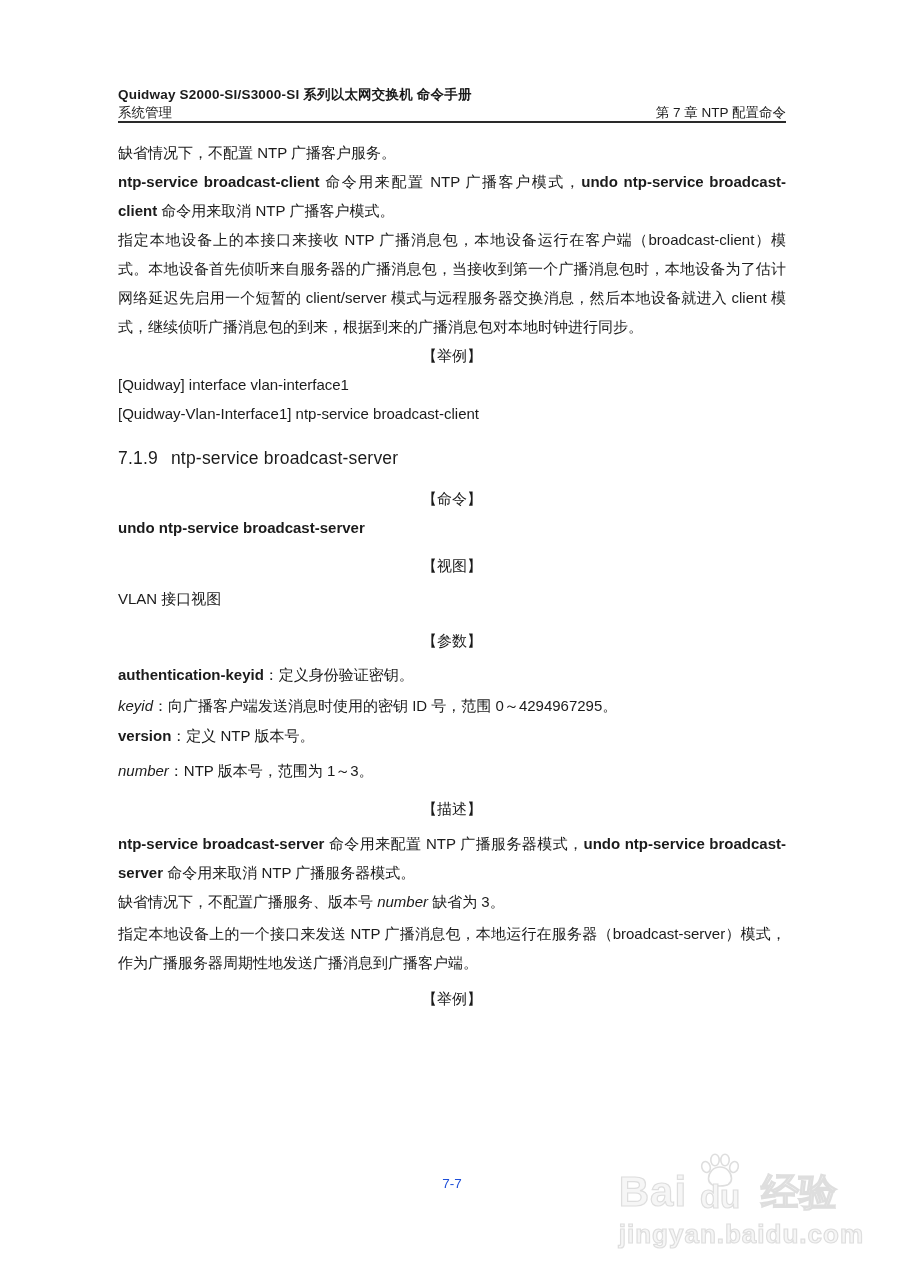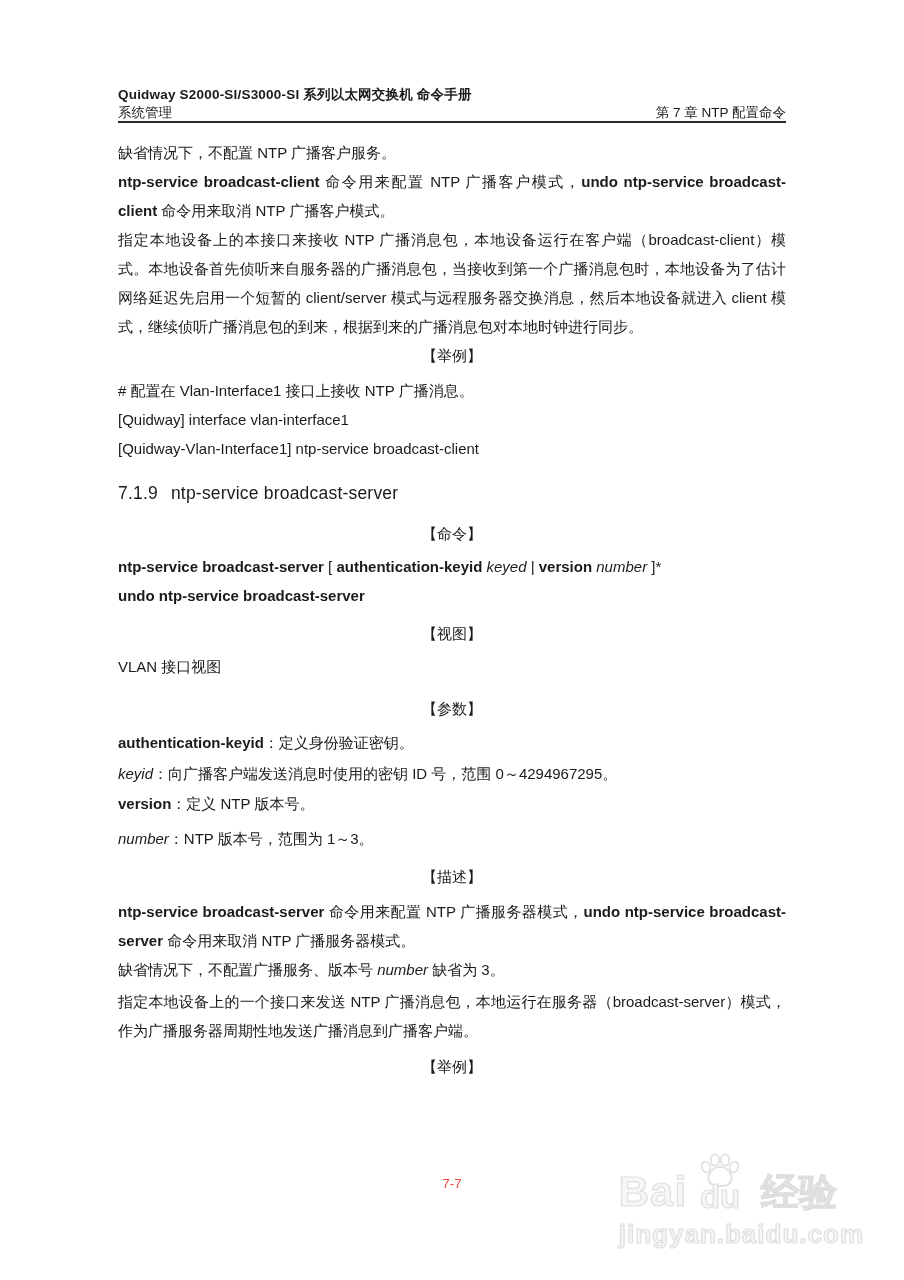--- a/index.html
+++ b/index.html
@@ -22,21 +22,21 @@
   .body{margin-left:87px;}
   .just{text-align:justify;}
   .b{font-weight:bold;}
   .i{font-style:italic;}
   .label{font-size:15px;line-height:29px;text-align:center;}
   h2.sec{font-size:17.5px;font-weight:normal;line-height:24px;letter-spacing:.2px;}
   h2.sec .secnum{margin-right:13px;}
 
   
   .pagenum{position:absolute;left:118px;top:1176px;width:668px;text-align:center;
-           font-size:13.5px;color:#ef4444;}
+           font-size:13.5px;color:#1d4ed8;}
 
   
   .wm{position:absolute;right:40px;bottom:30px;color:#f6f6f6;
       -webkit-text-stroke:1.2px #dedede;user-select:none;}
   .wm-row1{display:flex;align-items:flex-end;gap:6px;}
   .wm-bai{font-size:42px;font-weight:bold;line-height:1;letter-spacing:1px;}
   .wm-du-wrap{display:inline-flex;flex-direction:column;align-items:center;margin:0 4px;}
   .wm-du-wrap svg{margin-bottom:-7px;}
   .wm-du{font-size:33px;font-weight:bold;line-height:1;}
   .wm-cjk{font-size:38px;font-weight:bold;line-height:1.05;margin-left:8px;}
@@ -58,29 +58,27 @@
   <div class="doc">
 
     <p class="body just" style="margin-top:3px">缺省情况下，不配置 NTP 广播客户服务。</p>
 
     <p class="body just"><span class="b">ntp-service broadcast-client</span><span> 命令用来配置 NTP 广播客户模式，</span><span class="b">undo ntp-service broadcast-client</span><span> 命令用来取消 NTP 广播客户模式。</span></p>
 
     <p class="body just">指定本地设备上的本接口来接收 NTP 广播消息包，本地设备运行在客户端（broadcast-client）模式。本地设备首先侦听来自服务器的广播消息包，当接收到第一个广播消息包时，本地设备为了估计网络延迟先启用一个短暂的 client/server 模式与远程服务器交换消息，然后本地设备就进入 client 模式，继续侦听广播消息包的到来，根据到来的广播消息包对本地时钟进行同步。</p>
 
     <div class="label" style="margin-top:0px">【举例】</div>
 
-    <p class="body" style="margin-top:6px"># 配置在 Vlan-Interface1 接口上接收 NTP 广播消息。</p>
     <p class="body">[Quidway] interface vlan-interface1</p>
     <p class="body">[Quidway-Vlan-Interface1] ntp-service broadcast-client</p>
 
     <h2 class="sec" style="margin-top:18px"><span class="secnum">7.1.9</span><span>ntp-service broadcast-server</span></h2>
 
     <div class="label" style="margin-top:14px">【命令】</div>
 
-    <p class="body" style="margin-top:4px"><span class="b">ntp-service broadcast-server</span><span> [ </span><span class="b">authentication-keyid</span><span> </span><span class="i">keyed</span><span> | </span><span class="b">version</span><span> </span><span class="i">number</span><span> ]*</span></p>
     <p class="body b">undo ntp-service broadcast-server</p>
 
     <div class="label" style="margin-top:9px">【视图】</div>
     <p class="body" style="margin-top:4px">VLAN 接口视图</p>
 
     <div class="label" style="margin-top:13px">【参数】</div>
 
     <p class="body" style="margin-top:5px"><span class="b">authentication-keyid</span><span>：定义身份验证密钥。</span></p>
     <p class="body" style="margin-top:2px"><span class="i">keyid</span><span>：向广播客户端发送消息时使用的密钥 ID 号，范围 0～4294967295。</span></p>
     <p class="body" style="margin-top:1px"><span class="b">version</span><span>：定义 NTP 版本号。</span></p>

